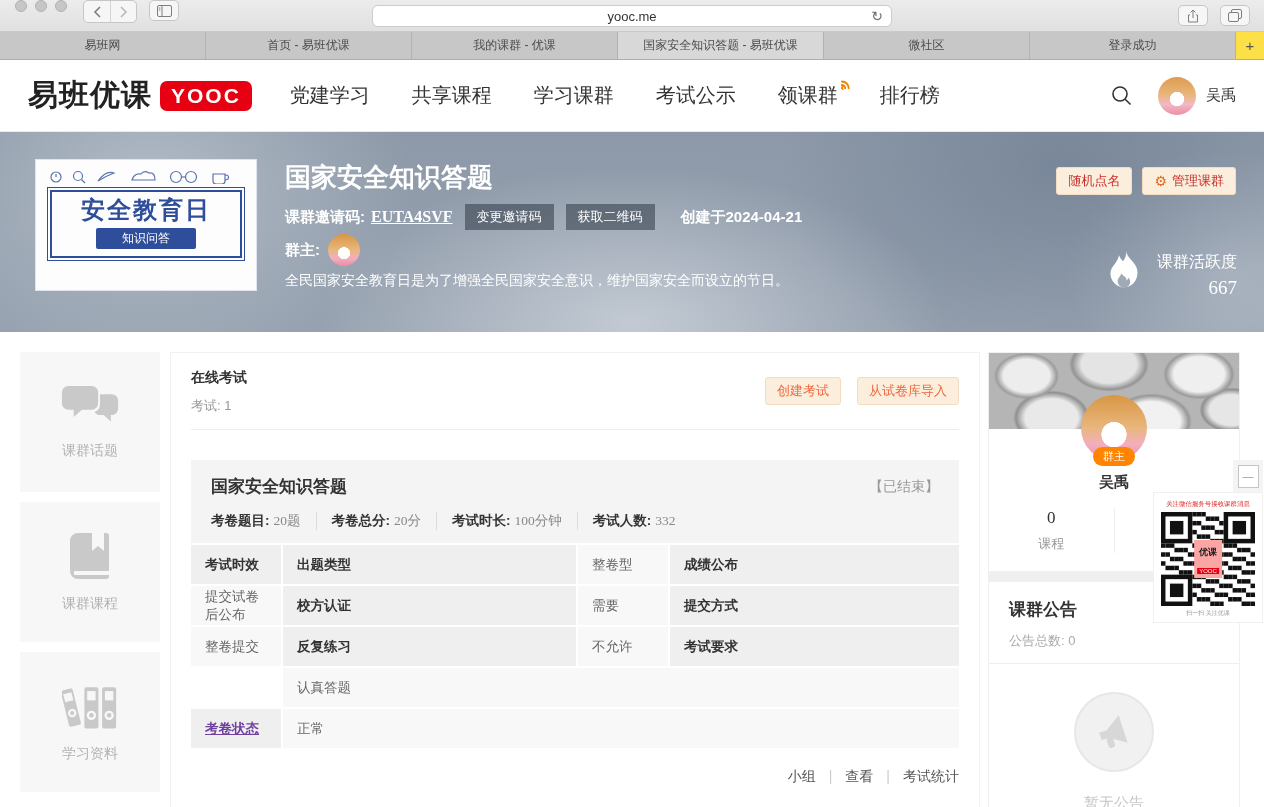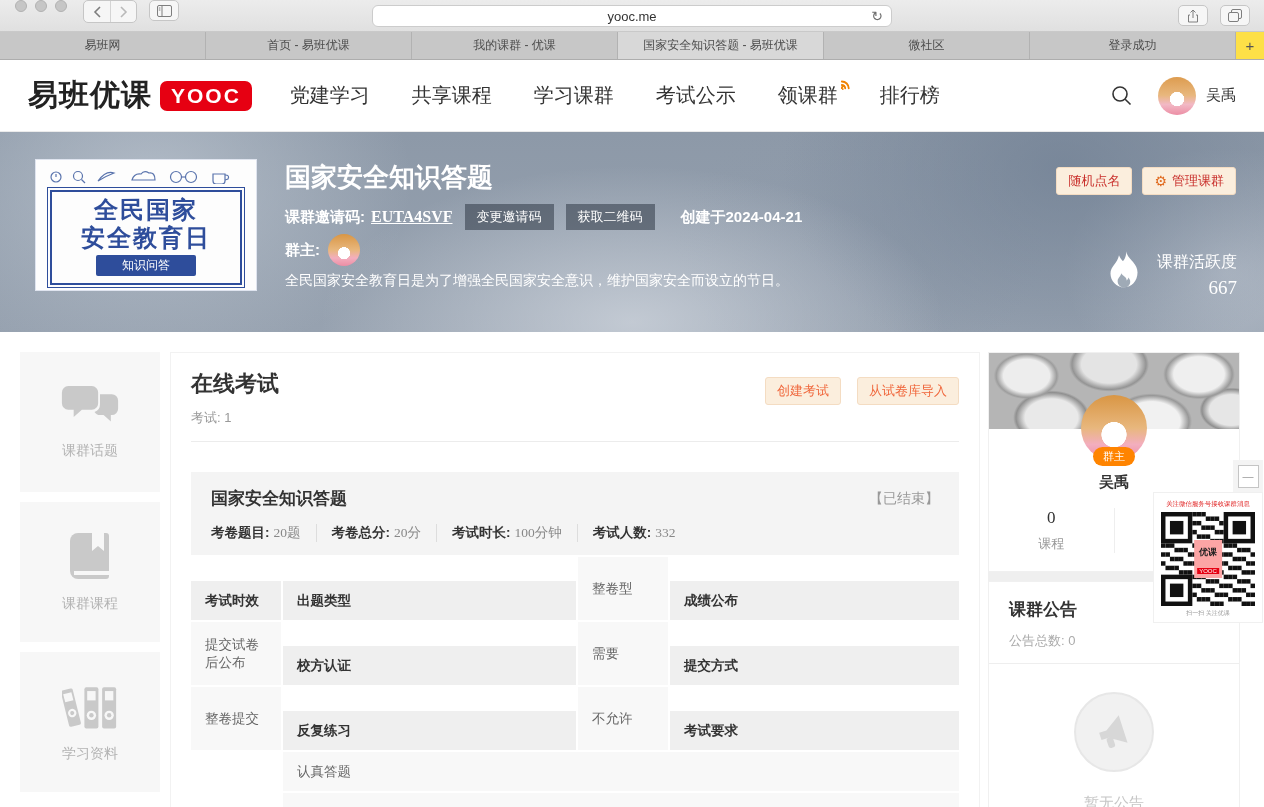--- a/index.html
+++ b/index.html
@@ -92,38 +92,38 @@
   .content { position:relative; height:475px; }
   .leftcol { position:absolute; left:20px; top:20px; width:140px; }
   .left-card { background:#f7f7f7; height:140px; margin-bottom:10px; display:flex;
     flex-direction:column; align-items:center; justify-content:center; cursor:pointer; }
   .left-card svg { display:block; }
   .left-label { margin-top:14px; font-size:14px; color:#b3b3b3; }
 
   .maincol { position:absolute; left:170px; top:20px; width:810px; background:#fff;
     border:1px solid #f2f2f2; padding:16px 20px 24px; min-height:440px; }
   .main-head { display:flex; justify-content:space-between; }
-  .section-title { font-size:22px; font-weight:bold; color:#333; }
+  .section-title { font-size:14px; font-weight:bold; color:#333; }
   .exam-count { margin-top:10px; font-size:13px; color:#999; }
   .main-btns { display:flex; gap:16px; align-items:flex-start; padding-top:8px; }
   .main-divider { border-top:1px solid #ececec; margin-top:14px; }
 
   .exam-block { margin-top:30px; }
   .exam-header { background:#f4f4f4; padding:15px 20px 13px; }
   .exam-title-row { display:flex; justify-content:space-between; align-items:center; }
   .exam-title { font-size:17px; font-weight:bold; color:#333; }
   .exam-status { font-size:14px; color:#999; }
   .exam-stats { display:flex; margin-top:14px; font-size:13.5px; }
   .stat-item { color:#888; padding-right:15px; margin-right:15px; border-right:1px solid #ddd; }
   .stat-item:last-child { border-right:none; }
   .stat-item b { color:#333; margin-right:4px; }
 
   .detail-grid { display:grid; grid-template-columns:90px 293px 90px 1fr; gap:2px; margin-top:2px; }
   .cell { min-height:39px; display:flex; align-items:center; font-size:13.5px; padding:0 14px; }
-  .cell-label { background:#efefef; color:#333; font-weight:bold;margin-top:24px; }
+  .cell-label { background:#efefef; color:#333; font-weight:bold; }
   .cell-value { background:#f8f8f8; color:#666; }
   .cell-span { grid-column:2 / 5; }
   .label-link { color:#7040a0; text-decoration:underline; cursor:pointer; }
 
   .exam-footer { margin-top:20px; text-align:right; font-size:14px; color:#555; }
   .exam-footer .flink { cursor:pointer; }
   .exam-footer .sep { color:#ccc; margin:0 13px; }
 
   
   .rightcol { position:absolute; left:988px; top:20px; width:252px; }
@@ -292,21 +292,20 @@
         <path d="M50 13 Q58 2 66 5 Q58 8 50 13z"></path>
         <path d="M84 12 q2-7 9-6 q3-4 8-1 q6-1 6 7z"></path>
         <circle cx="128" cy="9" r="5.5"></circle>
           <circle cx="143" cy="9" r="5.5"></circle>
           <line x1="133.5" y1="9" x2="137.5" y2="9"></line>
         <path d="M165 6 h12 v7 a3 3 0 0 1 -3 3 h-6 a3 3 0 0 1 -3 -3 z"></path>
           <path d="M177 7 q5 0 3 4 l-3 1"></path>
       </svg>
     </div>
     <div class="thumb-frame">
-      <div class="thumb-line">全民国家</div>
       <div class="thumb-line">安全教育日</div>
       <div class="thumb-badge">知识问答</div>
     </div>
   </div>
 
   <div class="hero-title">国家安全知识答题</div>
 
   <div class="invite-row">
     <span>课群邀请码:</span>
     <span class="invite-code serif">EUTA4SVF</span>
@@ -434,20 +433,21 @@
           <div class="cell cell-value">整卷提交</div>
           <div class="cell cell-label">反复练习</div>
           <div class="cell cell-value">不允许</div>
           <div class="cell cell-label">考试要求</div>
           <div class="cell cell-value cell-span">认真答题</div>
           <div class="cell cell-label">
             <span class="label-link">考卷状态</span>
           </div>
           <div class="cell cell-value cell-span">正常</div>
         </div>
+      <div class="exam-footer"><span class="flink">小组</span><span class="sep">|</span><span class="flink">查看</span><span class="sep">|</span><span class="flink">考试统计</span></div>
     </div>
   </main>
 
   <aside class="rightcol">
     <div class="r-card">
       <div class="pebbles"></div>
       <div class="profile-avatar-wrap">
         <span class="profile-avatar">
           <span class="owner-badge">群主</span>
         </span>

